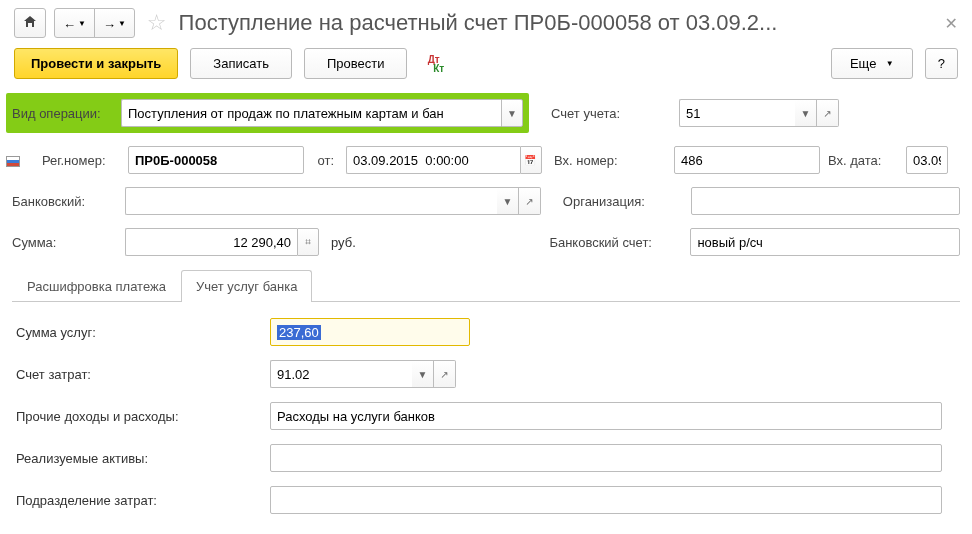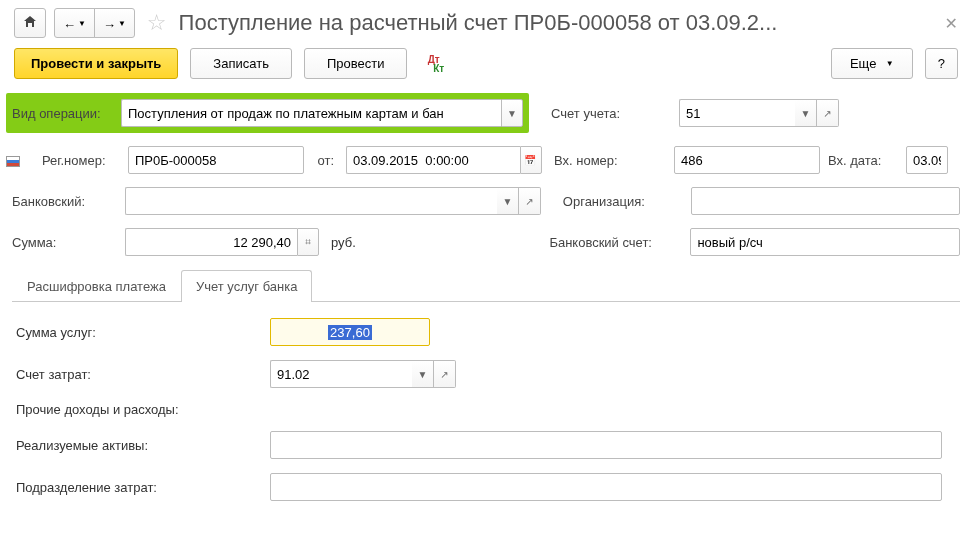--- a/index.html
+++ b/index.html
@@ -235,21 +235,21 @@
         </button>
       <button class="combo-btn last">
           <span>↗</span>
         </button>
     </span>
   </div>
 
   <div class="row">
     <span style="margin-left:-6px;padding-right:6px;"><span class="flag-icon"></span></span>
     <span class="label" style="min-width:78px">Рег.номер:</span>
-    <input class="input" style="width: 176px;" value="ПР0Б-000058">
+    <input class="input" style="width: 176px; font-weight: bold;" value="ПР0Б-000058">
     <span class="label label-w4" style="text-align:right;min-width:26px">от:</span>
     <span class="combo">
       <input class="input" style="width: 174px;" value="03.09.2015  0:00:00">
       <button class="combo-btn last">
           <span>📅</span>
         </button>
     </span>
     <span class="label label-w2" style="min-width:112px;margin-left:4px">Вх. номер:</span>
     <input class="input" style="width: 146px;" value="486">
     <span class="label" style="min-width:70px">Вх. дата:</span>
@@ -288,40 +288,41 @@
 
   <div class="tabs">
     <div class="tab">Расшифровка платежа</div>
     <div class="tab active">Учет услуг банка</div>
   </div>
 
   <div class="inner-form">
 
     <div class="row">
       <span class="inner-label">Сумма услуг:</span>
-      <div class="input input-hl ta-right" style="width:160px;display:flex;justify-content:center;align-items:center">
+      <div class="input input-hl ta-right" style="width:200px;display:flex;justify-content:flex-start;align-items:center">
         <span class="selected-val">237,60</span>
       </div>
     </div>
 
     <div class="row">
       <span class="inner-label">Счет затрат:</span>
       <span class="combo">
         <input class="input" style="width: 142px;" value="91.02">
         <button class="combo-btn mid-btn">
             <span>▼</span>
           </button>
         <button class="combo-btn last">
             <span>↗</span>
           </button>
       </span>
     </div>
 
     <div class="row">
       <span class="inner-label">Прочие доходы и расходы:</span>
+      <input class="input" style="width: 672px;" value="Расходы на услуги банков">
     </div>
 
     <div class="row">
       <span class="inner-label">Реализуемые активы:</span>
       <input class="input" style="width: 672px;" value="">
     </div>
 
     <div class="row">
       <span class="inner-label">Подразделение затрат:</span>
       <input class="input" style="width: 672px;" value="">

